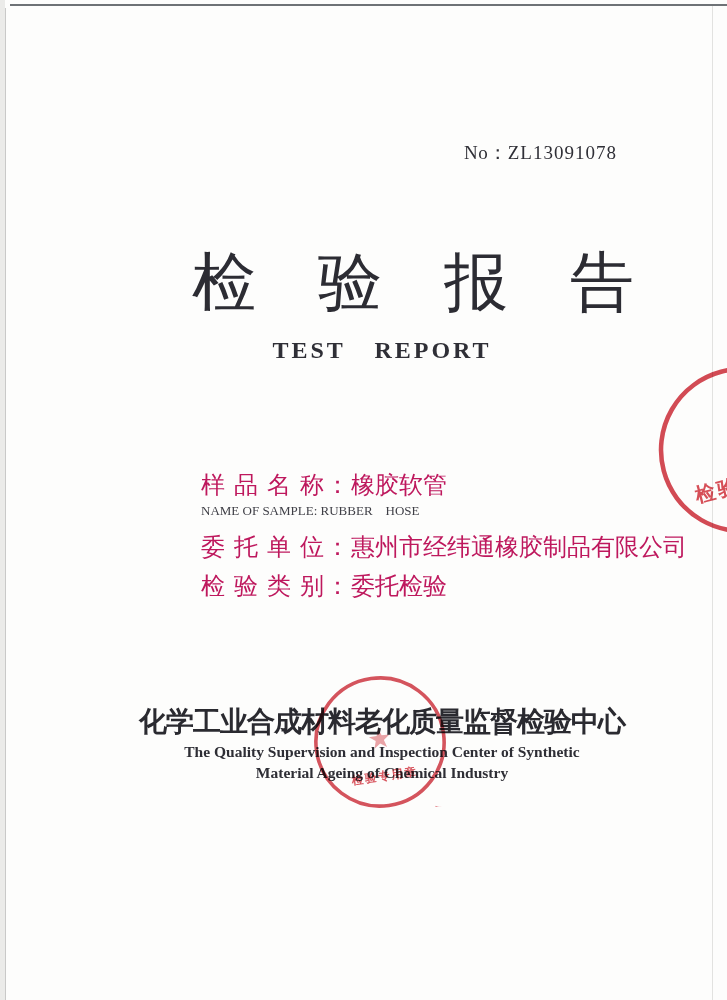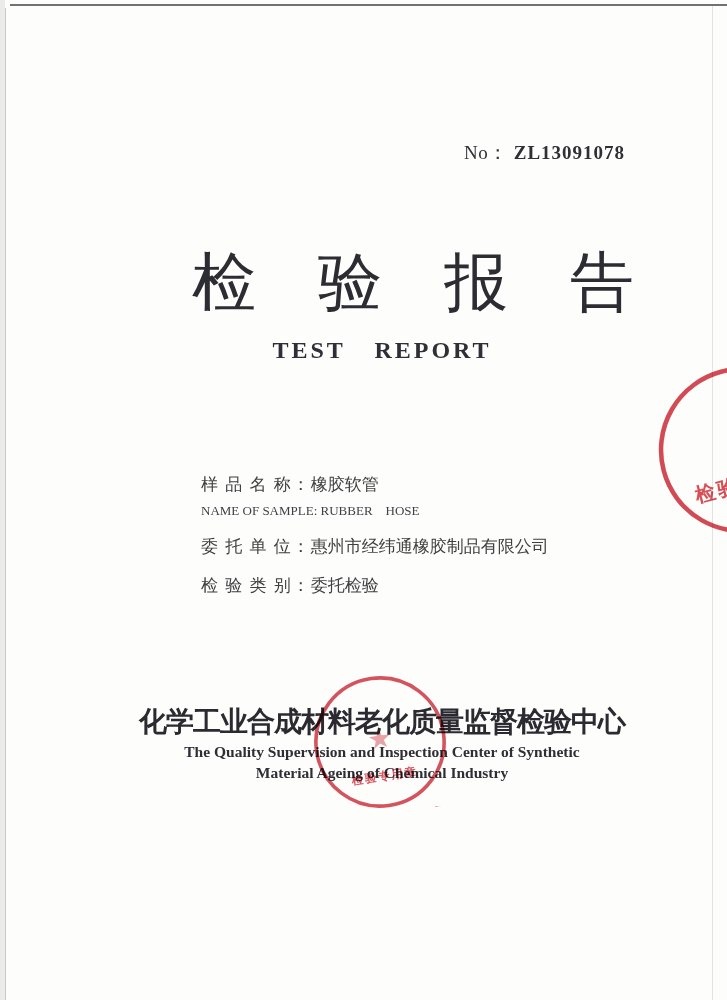--- a/index.html
+++ b/index.html
@@ -11,34 +11,34 @@
   }
   
   .edge-top{position:absolute;left:10px;right:0;top:4px;height:2px;background:#6e7276;}
   .edge-left-strip{position:absolute;left:0;top:0;bottom:0;width:5px;background:#ebebe9;}
   .edge-left-line{position:absolute;left:5px;top:8px;bottom:0;width:1px;background:#c9c9c8;}
   .edge-right-line{position:absolute;left:712px;top:6px;bottom:0;width:1px;background:#e2e2e0;}
 
   .center-wrap{position:absolute;left:37px;width:690px;text-align:center;}
 
   .report-no{position:absolute;left:464px;top:140px;font-size:19px;letter-spacing:.5px;color:#2f2f36;}
-  .report-no .no-value{font-weight:bold;margin-left:6px;letter-spacing:1px;}
+  .report-no .no-value{font-weight:normal;letter-spacing:1px;}
 
   .title-cn{
     top:248px;font-size:64px;line-height:70px;color:#2c2c33;
     letter-spacing:62px;padding-left:62px;white-space:nowrap;font-weight:500;
   }
   .title-en{
     top:337px;font-size:24px;font-weight:bold;color:#2f2f36;
     letter-spacing:3px;word-spacing:20px;
   }
 
   .fields{position:absolute;left:201px;top:472px;}
   .field{margin-bottom:13px;}
-  .field .cn{font-size:17px;line-height:26px;color:#404040;}
+  .field .cn{font-size:24px;line-height:26px;color:#be185d;}
   .field .cn .label{letter-spacing:1.5px;}
   .field .en{font-size:13px;line-height:20px;margin-top:3px;color:#3f3f46;white-space:pre;}
 
   .org-cn{
     top:703px;font-size:28px;font-weight:bold;color:#2a2a30;
     letter-spacing:-1px;white-space:nowrap;
   }
   .org-en{top:741px;font-size:15.5px;line-height:21px;font-weight:bold;color:#2e2e35;}
 
   

